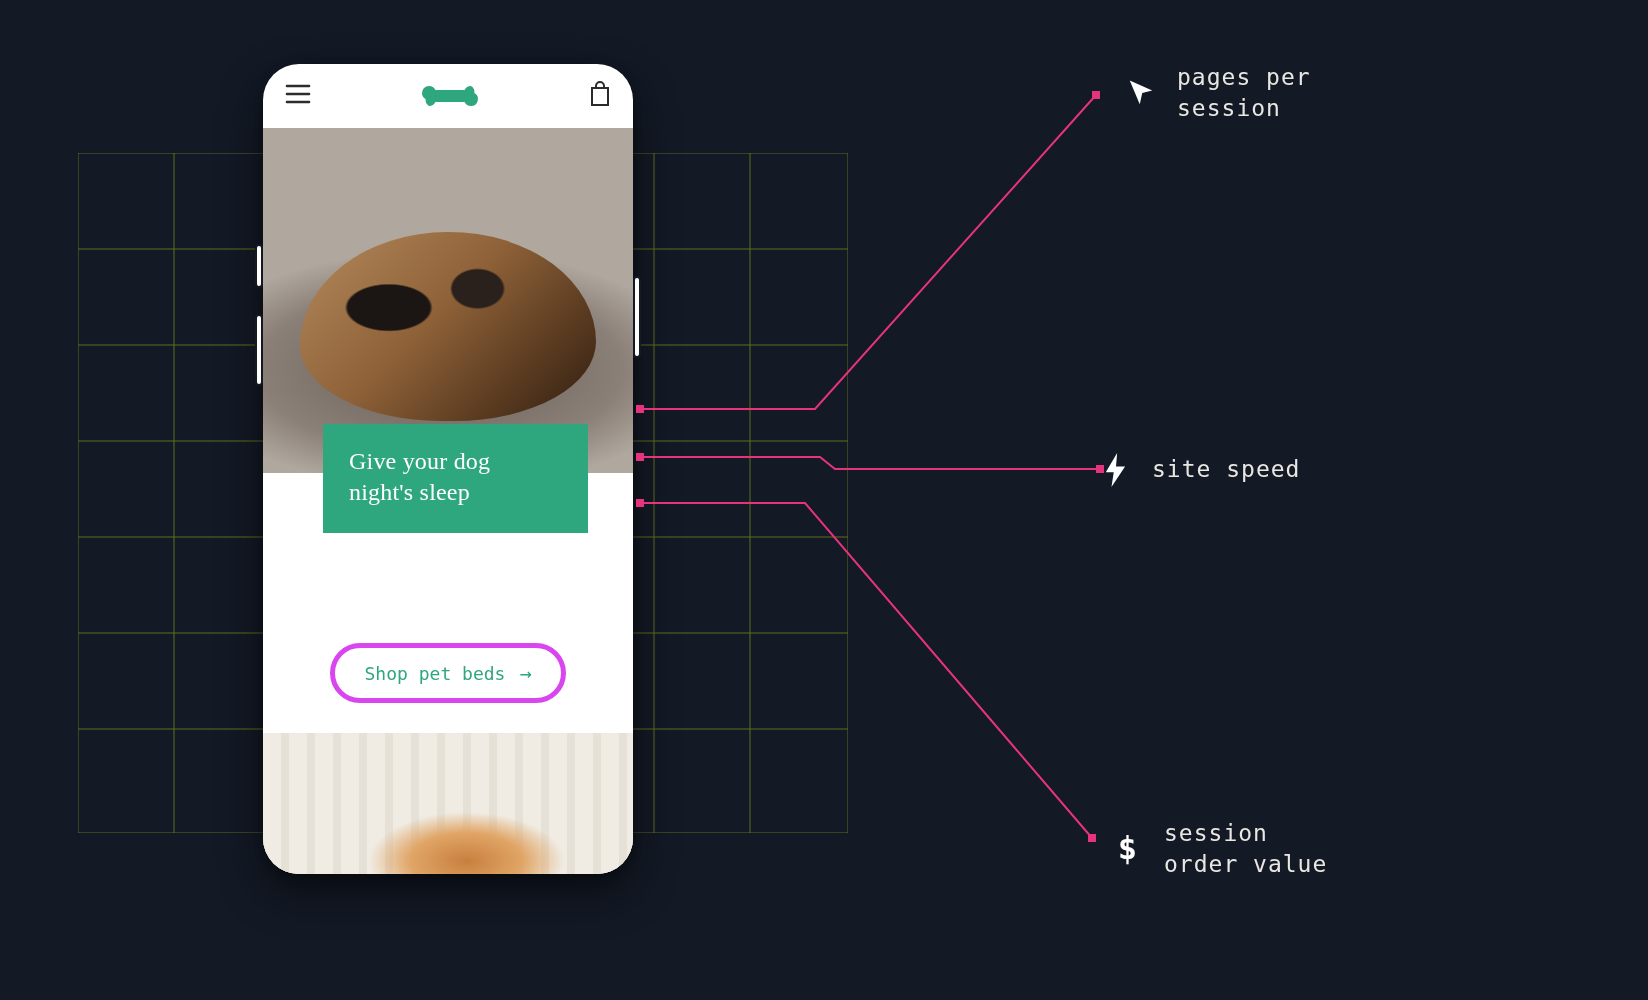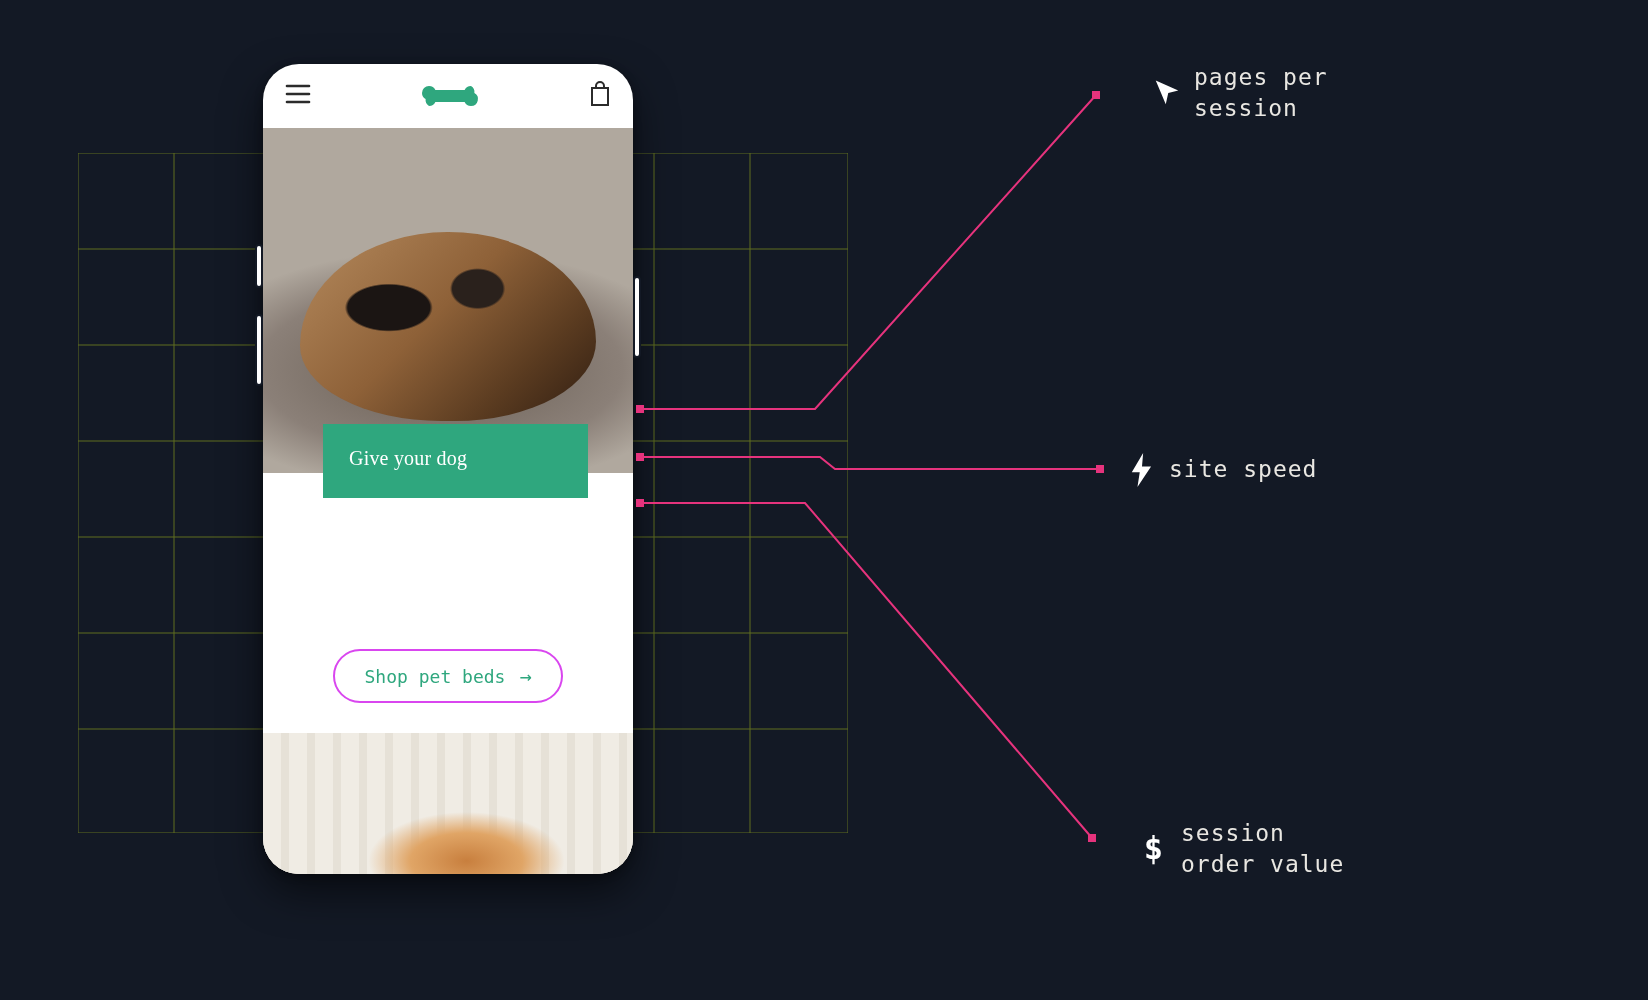--- a/index.html
+++ b/index.html
@@ -81,38 +81,38 @@
   
   .promo {
     position: absolute;
     left: 60px;
     top: 360px;
     width: 265px;
     padding: 22px 26px 26px;
     background: #2fa77e;
     color: #fff;
     font-family: Georgia, 'Times New Roman', serif;
-    font-size: 20px;
+    font-size: 24px;
     line-height: 1.28;
     letter-spacing: .2px;
   }
   .promo .strike { text-decoration: line-through; text-decoration-thickness: 2px; }
 
   .below-hero {
     height: 260px;
     background: #fff;
     display:flex; align-items:flex-end; justify-content:center;
     padding-bottom: 30px;
   }
   .cta {
     display: inline-flex;
     align-items: center;
     gap: 14px;
     padding: 13px 30px;
-    border: 2px solid #d946ef;
+    border: 5px solid #d946ef;
     border-radius: 999px;
     color: #2fa77e;
     font-family: ui-monospace, Menlo, monospace;
     font-size: 18px;
     font-weight: 500;
     background: #fff;
   }
   .cta .arrow { font-size: 20px; }
 
   
@@ -127,26 +127,25 @@
   
   .connectors {
     position: absolute;
     left: 0; top: 0; width: 1648px; height: 1000px;
     pointer-events: none;
   }
   .metric {
     position: absolute;
     display: flex;
     align-items: center;
-    gap: 9px;
+    gap: 18px;
     color: #e9e7e2;
     font-size: 23px;
     line-height: 1.35;
     letter-spacing: 1px;
-    margin-left: 26px;
   }
   .metric .ico {
     width: 36px; height: 36px;
     display:flex; align-items:center; justify-content:center;
     color: #fff;
   }
   .m-pages { left: 1123px; top: 62px; }
   .m-speed { left: 1098px; top: 452px; align-items:center; }
   .m-aov   { left: 1110px; top: 818px; }
 </style>
@@ -211,20 +210,21 @@
     <button class="cta">
       <span>Shop pet beds</span>
       <span class="arrow">→</span>
     </button>
   </div>
 
   <div class="img2"></div>
 
   <div class="promo">
     <div>Give your dog</div>
+    <div>night's sleep</div>
   </div>
 </div>
 
 <div style="position:absolute; left:263px; top:64px; width:370px; height:810px; pointer-events:none;">
   <div class="side-btn l1"></div>
   <div class="side-btn l2"></div>
   <div class="side-btn r1"></div>
 </div>
 
 <svg class="connectors" viewBox="0 0 1648 1000">

